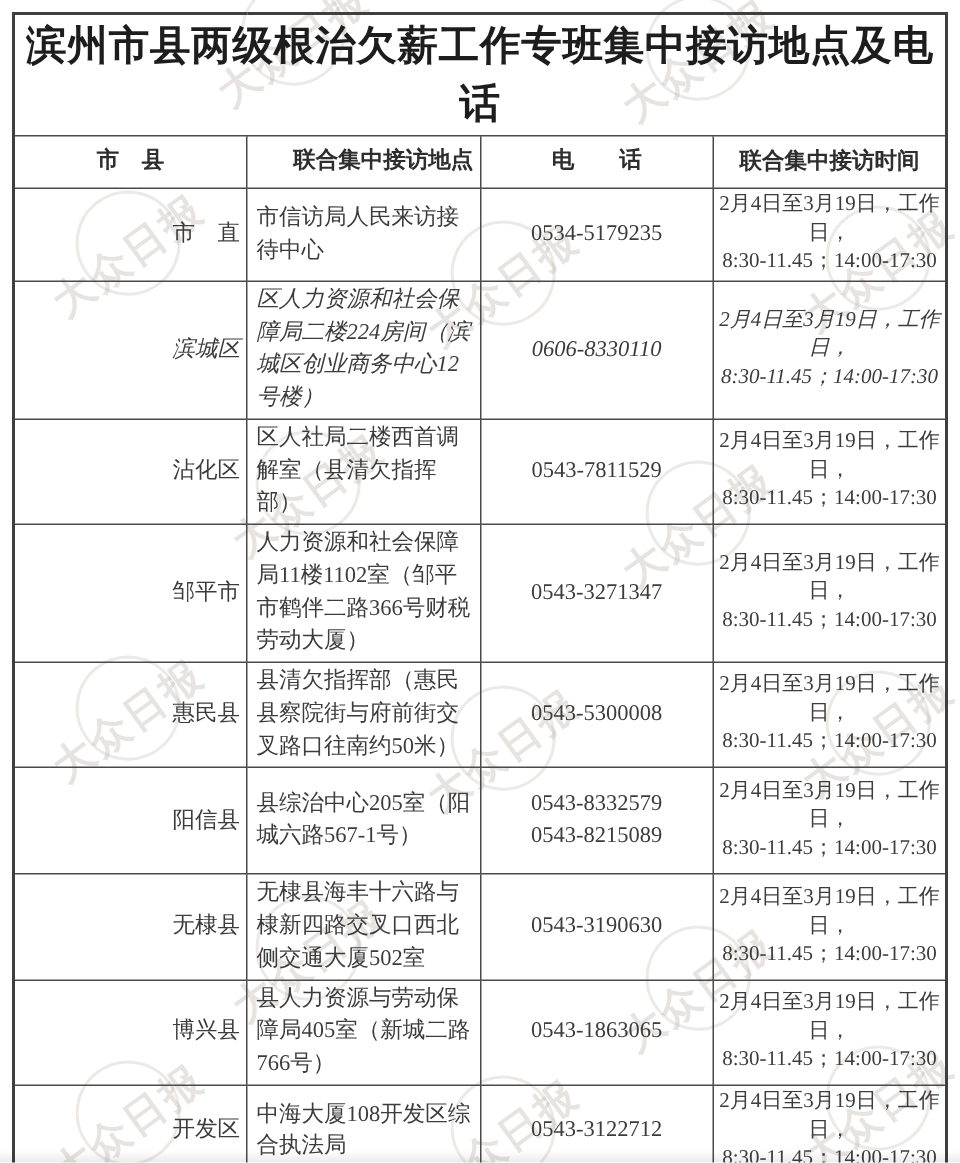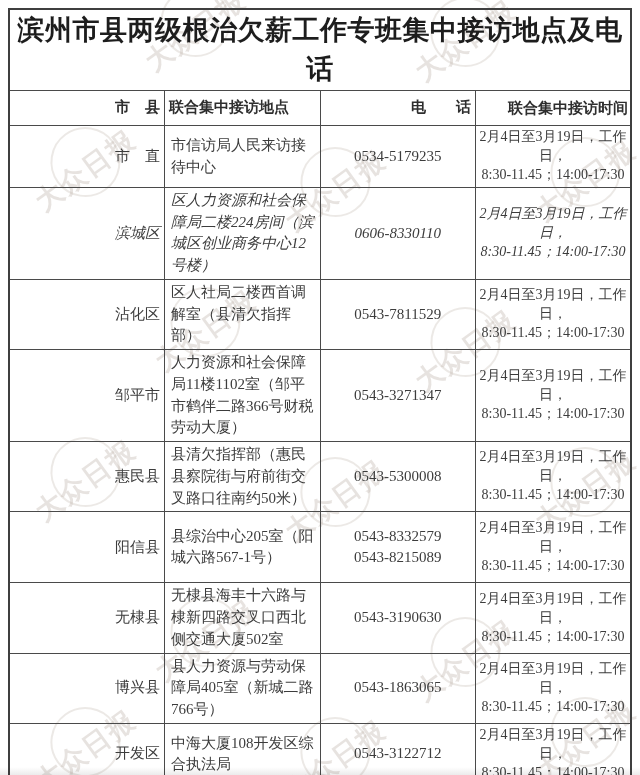--- a/index.html
+++ b/index.html
@@ -57,21 +57,21 @@
     font-weight:bold;
     font-size:27px;
     letter-spacing:0.5px;
     color:#1d1d1d;
     text-align:center;
     height:48px;
     padding:1px 0;
   }
   .hdr td{
     font-weight:bold;
-    text-align:right;
+    text-align:center;
     height:30px;
     font-size:15px;
     color:#2e2e2e;
   }
   .c-county{width:48px;text-align:right;}
   .c-loc{width:256px;text-align:left;padding-left:6px;padding-right:5px;}
   .c-phone{width:122px;text-align:center;white-space:pre-line;}
   .c-time{width:194px;text-align:center;white-space:pre-line;font-size:14px;line-height:1.35;padding-left:2px;padding-right:2px;}
   .r1 td{height:40px;}
   .r2 td{height:76px;font-style:italic;}
@@ -155,21 +155,21 @@
 </div>
 
 <div class="sheet">
 <table>
   <tbody>
         <tr>
     <td class="title-cell" colspan="4">滨州市县两级根治欠薪工作专班集中接访地点及电话</td>
   </tr>
   <tr class="hdr">
     <td class="c-county">市　县</td>
-    <td style="text-align:left">联合集中接访地点</td>
+    <td style="text-align:right">联合集中接访地点</td>
     <td class="c-phone">电　　话</td>
     <td class="c-time" style="font-size:15px;font-weight:bold">联合集中接访时间</td>
   </tr>
 
   <tr class="r1">
     <td class="c-county">市　直</td>
     <td class="c-loc">市信访局人民来访接待中心</td>
     <td class="c-phone">0534-5179235</td>
     <td class="c-time">2月4日至3月19日，工作日，
 8:30-11.45；14:00-17:30</td>

